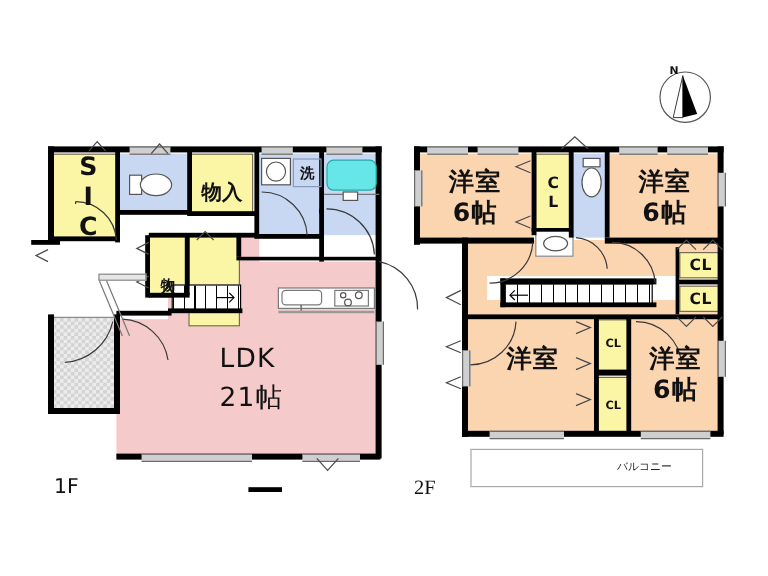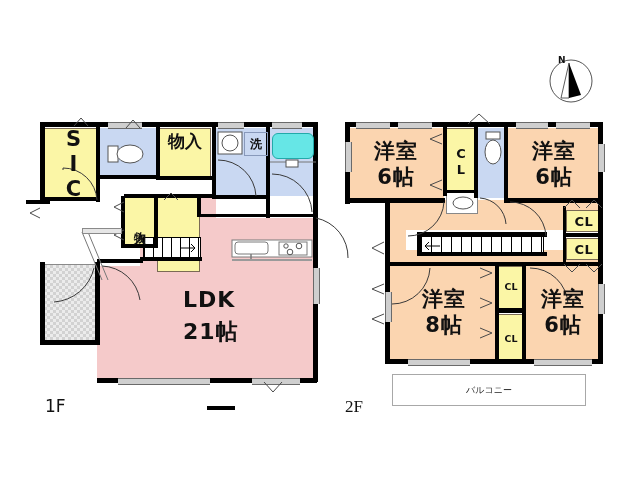--- a/index.html
+++ b/index.html
@@ -42,27 +42,27 @@
     border:1px solid #000;
   }
   .stairs2{
     background-color:#ffffff;
     background-image:repeating-linear-gradient(90deg,#000 0 1px,transparent 1px 10px);
     border:1px solid #000;
   }
 
   
   .t-room{font-size:21px;font-weight:700;letter-spacing:1px;}
-  .t-ldk{font-size:22px;font-weight:700;letter-spacing:1px;}
+  .t-ldk{font-size:22px;font-weight:400;letter-spacing:1px;}
   .t-mid{font-size:17px;font-weight:700;}
   .t-sm{font-size:12px;font-weight:700;}
   .t-xs{font-size:9.5px;font-weight:700;}
   .t-cl{font-size:13px;font-weight:700;letter-spacing:0.5px;}
   .t-floor{font-size:17px;font-weight:500;color:#111;}
-  .t-balc{font-size:9px;color:#222;letter-spacing:0px;}
+  .t-balc{font-size:9px;color:#222;letter-spacing:0px;padding-left:48px;}
   .vert{writing-mode:vertical-rl;text-orientation:upright;}
   .ctr{display:flex;align-items:center;justify-content:center;text-align:center;}
 
   svg{display:block;overflow:visible;}
   .door path,.door line{fill:none;stroke:#3a3a3a;stroke-width:1;}
   .swing{fill:none;stroke:#4a4a4a;stroke-width:1;}
   .fixt{fill:#fff;stroke:#555;stroke-width:1;}
   .fixt2{fill:none;stroke:#555;stroke-width:1;}
   .arrowline{stroke:#000;stroke-width:1;fill:none;}
 </style>
@@ -216,21 +216,21 @@
     </svg>
 
     <svg class="abs" style="left:82px;top:232px;" width="40" height="50">
       <line x1="0" y1="0" x2="20" y2="48" stroke="#777" stroke-width="1"></line>
       <line x1="6" y1="0" x2="26" y2="48" stroke="#777" stroke-width="1"></line>
     </svg>
     <div class="thin" style="left:82px;top:228px;width:38px;height:4px;background:#e6e6e6;border:1px solid #8a8a8a;"></div>
 
     <div class="lbl ctr t-room vert" style="left:55px;top:132px;width:36px;height:64px;">SIC</div>
 
-    <div class="lbl ctr t-mid" style="left:159px;top:124px;width:52px;height:34px;">物入</div>
+    <div class="lbl ctr t-mid" style="left:159px;top:144px;width:52px;height:34px;">物入</div>
 
     <div class="lbl ctr t-sm" style="left:244px;top:132px;width:22px;height:22px;border:1px solid #8899bb;">洗</div>
 
     <div class="lbl ctr t-sm vert" style="left:126px;top:200px;width:28px;height:44px;">物入</div>
 
 
     <div class="lbl t-ldk" style="left:183px;top:289px;">LDK</div>
     <div class="lbl t-ldk" style="left:183px;top:321px;">21帖</div>
 
     <div class="lbl t-floor" style="left:45px;top:398px;">1F</div>
@@ -367,21 +367,20 @@
       <polyline points="16,2 4,7 16,12" class="swing"></polyline>
     </svg>
 
     <div class="lbl ctr t-room" style="left:348px;top:138px;width:96px;height:26px;">洋室</div>
     <div class="lbl ctr t-room" style="left:348px;top:164px;width:96px;height:26px;">6帖</div>
 
     <div class="lbl ctr t-room" style="left:508px;top:138px;width:92px;height:26px;">洋室</div>
     <div class="lbl ctr t-room" style="left:508px;top:164px;width:92px;height:26px;">6帖</div>
 
     <div class="lbl ctr t-room" style="left:392px;top:286px;width:104px;height:26px;">洋室</div>
-    <div class="lbl ctr t-room" style="left:392px;top:312px;width:104px;height:26px;">8帖</div>
 
     <div class="lbl ctr t-room" style="left:526px;top:286px;width:74px;height:26px;">洋室</div>
     <div class="lbl ctr t-room" style="left:526px;top:312px;width:74px;height:26px;">6帖</div>
 
     <div class="lbl ctr t-cl vert" style="left:448px;top:134px;width:26px;height:54px;">CL</div>
     <div class="lbl ctr t-cl" style="left:566px;top:211px;width:36px;height:20px;">CL</div>
     <div class="lbl ctr t-cl" style="left:566px;top:239px;width:36px;height:20px;">CL</div>
     <div class="lbl ctr t-xs" style="left:498px;top:278px;width:26px;height:18px;">CL</div>
     <div class="lbl ctr t-xs" style="left:498px;top:330px;width:26px;height:18px;">CL</div>
 

